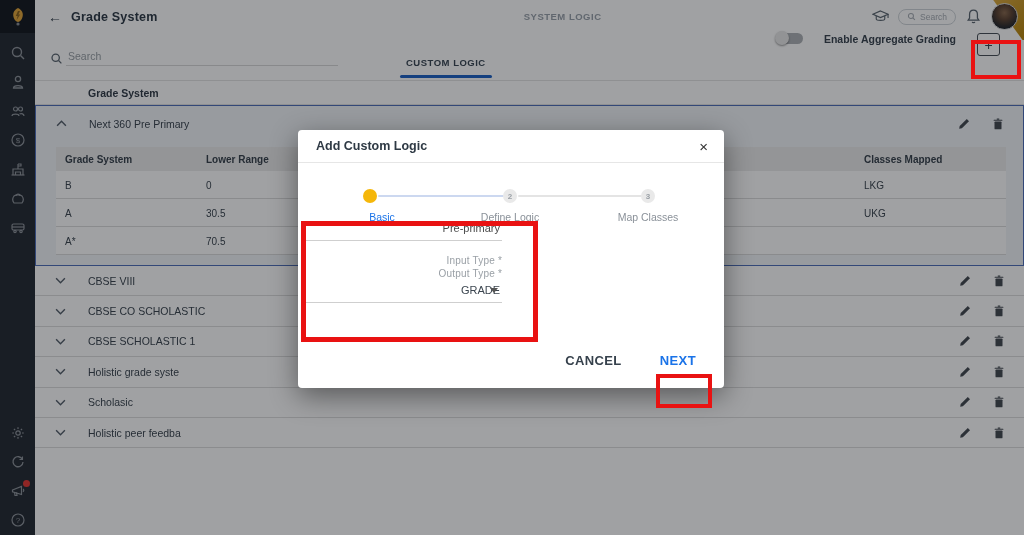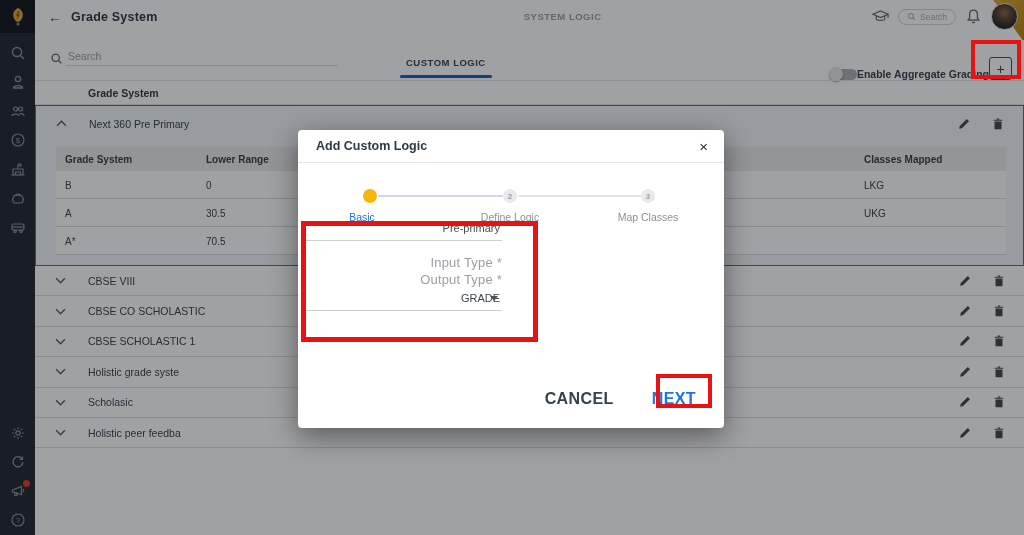--- a/index.html
+++ b/index.html
@@ -35,21 +35,21 @@
                  padding:0 8px; color:#a7adb4; font-size:8.5px; cursor:text; z-index:1; background:#fff; }
   .avatar { width:27px; height:27px; border-radius:50%; z-index:1; cursor:pointer;
             background:radial-gradient(circle at 50% 35%, #8a6a4f 0%, #5d4433 35%, #23272e 75%); border:1px solid #d9d9d9; }
 
   
   .toolbar { position:relative; height:47px; display:flex; align-items:center; }
   .tb-search-icon { position:absolute; left:15px; top:18px; }
   .tb-search-input { position:absolute; left:31px; top:14px; width:272px; border:none; outline:none; border-bottom:1px solid #d8d8d8;
                      font-size:10.5px; padding:3px 2px; color:#444; font-family:"Liberation Sans",sans-serif; background:transparent; }
   .tb-search-input::placeholder { color:#9aa0a6; }
-  .tb-right { position:absolute; right:12px; top:0; height:47px; display:flex; align-items:flex-end; gap:0; }
+  .tb-right { position:absolute; right:24px; top:0; height:47px; display:flex; align-items:flex-start; gap:21px; }
   .toggle { width:27px; height:11px; border-radius:6px; background:#aeb2b6; position:relative; cursor:pointer; }
   .toggle .knob { position:absolute; left:-1px; top:-2px; width:14px; height:14px; border-radius:50%; background:#e8e8e8;
                   box-shadow:0 1px 2px rgba(0,0,0,.4); }
   .toggle-label { font-size:10.5px; font-weight:bold; color:#3a4550; }
   .add-btn { width:23px; height:23px; border:1.5px solid #4a5057; border-radius:3px; display:flex; align-items:center;
              justify-content:center; font-size:14px; color:#3a4550; cursor:pointer; line-height:1; background:#fff; }
 
   
   .grid { position:relative; border-top:1px solid #e4e4e4; }
   .col-header-row { height:24px; display:flex; align-items:center; border-bottom:1px solid #e4e4e4; }
@@ -66,43 +66,43 @@
   .sub-cell { position:absolute; top:50%; transform:translateY(-50%); font-size:10px; color:#3c4650; }
   .sub-row.head .sub-cell { font-weight:bold; color:#39434d; }
   .sc1 { left:9px; } .sc2 { left:150px; } .sc3 { left:808px; }
   .plain-row { height:30.4px; display:flex; align-items:center; position:relative; border-bottom:1px solid #dedede;
                background:#fff; cursor:pointer; }
 
   
   .dim { position:absolute; inset:0; background:rgba(5,8,12,.38); z-index:50; }
 
   
-  .modal { position:absolute; left:298px; top:130px; width:426px; height:298px; background:#fff; border-radius:4px;
+  .modal { position:absolute; left:298px; top:130px; width:426px; height:258px; background:#fff; border-radius:4px;
            box-shadow:0 8px 28px rgba(0,0,0,.45); z-index:60; }
   .modal-head { height:33px; display:flex; align-items:center; justify-content:space-between; padding:0 16px 0 18px;
                 border-bottom:1px solid #e6e6e6; }
   .modal-title { font-size:12.5px; font-weight:bold; color:#2e3944; }
   .modal-close { font-size:15px; color:#333; cursor:pointer; line-height:1; }
   .stepper { position:relative; height:58px; margin-top:12px; }
   .step-dot { position:absolute; top:14px; width:14px; height:14px; border-radius:50%; }
   .step-dot.active { background:#f5b70a; }
   .step-dot.idle { background:#e9e9e9; display:flex; align-items:center; justify-content:center;
                    font-size:8px; color:#9aa0a6; font-weight:bold; }
   .step-line { position:absolute; top:20px; height:2px; border-radius:1px; }
   .step-label { position:absolute; top:36px; font-size:10.5px; color:#8a9199; white-space:nowrap; transform:translateX(-50%); }
   .step-label.active { color:#1a73e8; }
   .fields { position:absolute; left:6px; top:88px; width:198px;text-align:right; }
   .f-input { border-bottom:1px solid #cfcfcf; font-size:11px; color:#4a4a4a; padding:4px 2px 6px; margin-bottom:14px; }
-  .f-label { font-size:13px; color:#9aa0a6; margin-bottom:2px; letter-spacing:.2px; }
+  .f-label { font-size:10px; color:#9aa0a6; margin-bottom:2px; letter-spacing:.2px; }
   .f-select { position:relative; border-bottom:1px solid #cfcfcf; font-size:11px; color:#3c4650; padding:3px 2px 6px;
               margin-bottom:12px; cursor:pointer; }
   .caret { position:absolute; right:4px; top:7px; width:0; height:0; border-left:4px solid transparent;
            border-right:4px solid transparent; border-top:5px solid #555; }
   .modal-actions { position:absolute; right:24px; bottom:14px; display:flex; gap:30px; align-items:center; }
-  .btn-text { font-size:16px; font-weight:bold; letter-spacing:.4px; cursor:pointer; padding:6px 4px; background:none; border:none;
+  .btn-text { font-size:13px; font-weight:bold; letter-spacing:.4px; cursor:pointer; padding:6px 4px; background:none; border:none;
               font-family:"Liberation Sans",sans-serif; }
   .btn-cancel { color:#36414c; }
   .btn-next { color:#1a73e8; }
 
   
   .ann { position:absolute; border:4px solid #e91212; z-index:70; pointer-events:none; }
   .ann-add { left:971px; top:40px; width:50px; height:39px; }
   .ann-fields { left:301px; top:221px; width:237px; height:121px; border-width:5px; }
   .ann-next { left:656px; top:374px; width:56px; height:34px; }
 </style>
@@ -444,21 +444,21 @@
     <div class="modal-head">
       <span class="modal-title">Add Custom Logic</span>
       <span class="modal-close">×</span>
     </div>
     <div class="stepper">
       <span class="step-line" style="left:80px; width:126px; background:#ccd8f0;"></span>
       <span class="step-line" style="left:220px; width:124px; background:#e4e4e4;"></span>
       <span class="step-dot active" style="left:65px;"></span>
       <span class="step-dot idle" style="left:205px;">2</span>
       <span class="step-dot idle" style="left:343px;">3</span>
-      <span class="step-label active" style="left:64px;">Basic</span>
+      <span class="step-label active" style="left:84px;">Basic</span>
       <span class="step-label" style="left:212px;">Define Logic</span>
       <span class="step-label" style="left:350px;">Map Classes</span>
     </div>
     <div class="fields">
       <div class="f-input">Pre-primary</div>
       <div class="f-label">Input Type *</div>
       <div class="f-label">Output Type *</div>
       <div class="f-select">
         <span>GRADE</span>
         <span class="caret"></span>

